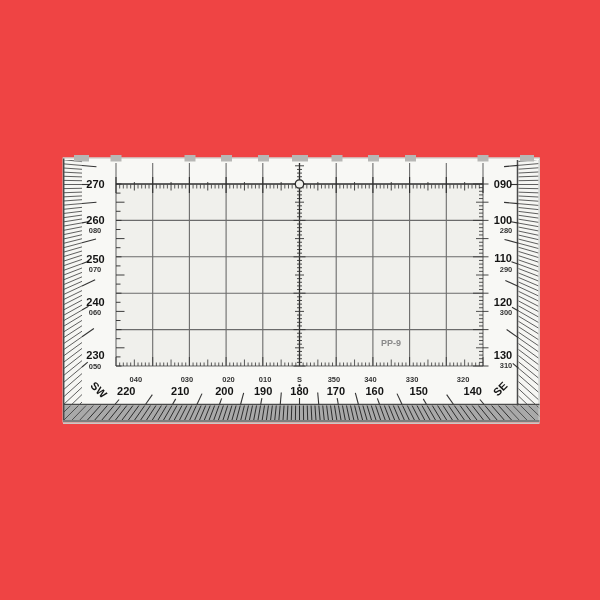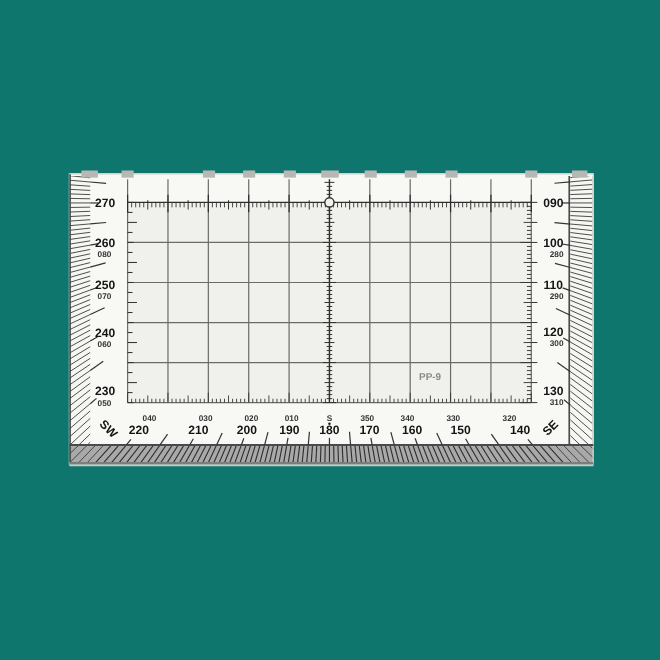--- a/index.html
+++ b/index.html
@@ -1,16 +1,16 @@
 <!DOCTYPE html>
 <html><head>
 <meta charset="utf-8">
 <style>
   html,body{margin:0;padding:0;background:#ffffff;}
-  #stage{position:relative;width:600px;height:600px;background:#0f766e;overflow:hidden;
+  #stage{position:relative;width:600px;height:600px;background:#ef4444;overflow:hidden;
          font-family:"Liberation Sans", sans-serif;}
   svg{position:absolute;left:0;top:0;}
   text{font-family:"Liberation Sans", sans-serif;}
 </style>
 </head>
 <body>
 
 <div id="stage">
     <svg width="600" height="600" viewBox="0 0 600 600">
       <rect x="63" y="158" width="476.5" height="264" fill="#f8f8f5" stroke="#c9c9c6" stroke-width="1"></rect>

